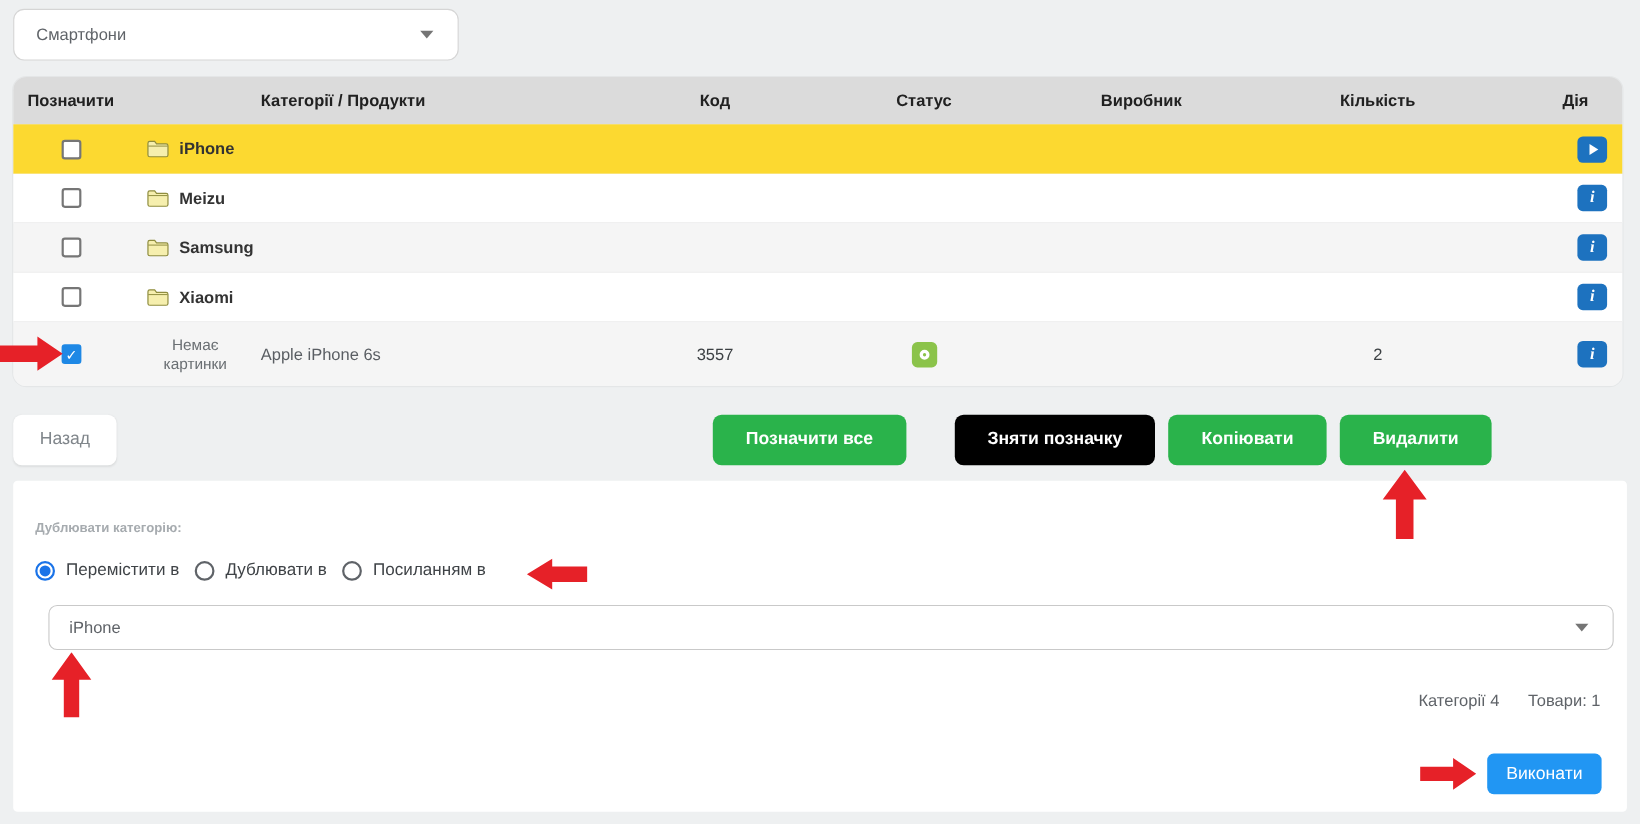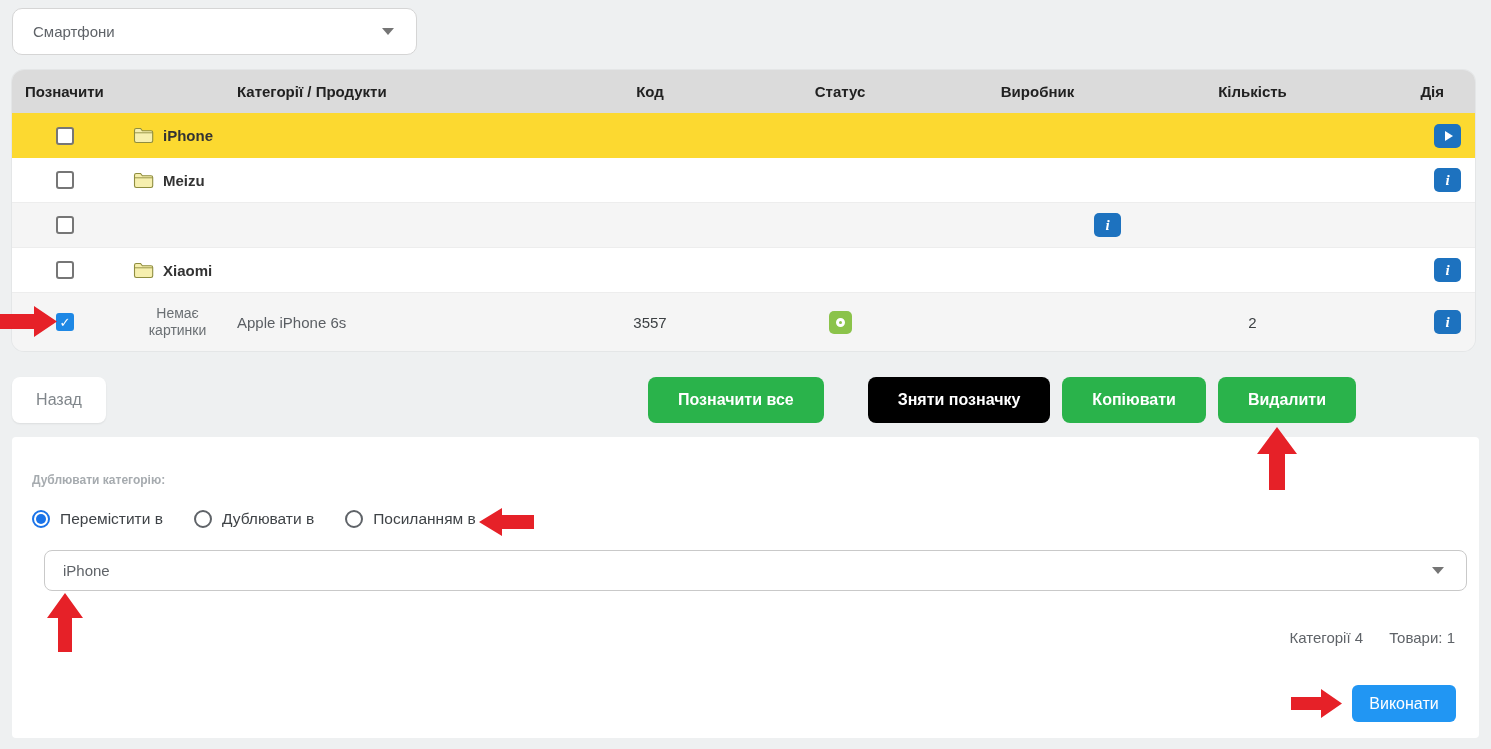--- a/index.html
+++ b/index.html
@@ -63,21 +63,21 @@
   .actions-bar { position:absolute; left:12px; top:377px; width:1344px; height:46px; display:flex; justify-content:space-between; }
   .btn { border:none; border-radius:8px; height:46px; font-size:16px; cursor:pointer; font-family:inherit; }
   .btn-back { background:#fff; color:#80868b; width:94px; box-shadow:0 1px 2px rgba(0,0,0,0.08); }
   .btn-group { display:flex; gap:12px; }
   .btn-green { background:#2ab34b; color:#fff; font-weight:bold; padding:0 30px; }
   .btn-gray { background:#000000; color:#fff; font-weight:bold; padding:0 30px;margin-left:32px; }
 
   
   .panel { position:absolute; left:12px; top:437px; width:1467px; height:301px; background:#fff; border-radius:4px; padding:36px 24px 0 20px; }
   .panel-label { font-weight:bold; font-size:12px; color:#a6abaf; }
-  .radio-row { display:flex; align-items:flex-start; gap:31px; margin-top:23px; }
+  .radio-row { display:flex; align-items:flex-start; gap:14px; margin-top:23px; }
   .radio-item { display:flex; align-items:center; gap:10px; cursor:pointer; font-size:15.5px; color:#3f4347; }
   .radio { width:18px; height:18px; border-radius:50%; border:2px solid #5f6368; background:#fff; flex:0 0 auto; }
   .radio.sel { border-color:#1a73e8; display:flex; align-items:center; justify-content:center; }
   .radio.sel::after { content:""; width:10px; height:10px; border-radius:50%; background:#1a73e8; }
   .target-select {
     margin-top:22px; margin-left:12px; width:1423px; height:41px;
     border:1px solid #c9c9c9; border-radius:8px; background:#fff;
     display:flex; align-items:center; justify-content:space-between;
     padding:0 22px 0 18px; cursor:pointer;
   }
@@ -152,20 +152,27 @@
           <button class="act-btn">
             <span class="i-glyph">i</span>
           </button>
         </div>
     </div>
 
     <div class="trow row alt">
       <div class="cell-check">
           <span class="cb"></span>
         </div>
+      <div class="cell-folder">
+        <svg width="21" height="17" viewBox="0 0 21 17">
+            <path d="M1.5 3.2 Q1.5 1.5 3.2 1.5 L7.6 1.5 L9.3 3.8 L18 3.8 Q19.7 3.8 19.7 5.5 L19.7 13.8 Q19.7 15.5 18 15.5 L3.2 15.5 Q1.5 15.5 1.5 13.8 Z" fill="#f6efae" stroke="#8f8d3f" stroke-width="1.1"></path>
+            <path d="M1.8 5.8 L19.4 5.8" stroke="#8f8d3f" stroke-width="0.9"></path>
+          </svg>
+        <span>Samsung</span>
+      </div>
       <div></div>
         <div></div>
         <div></div>
         <div></div>
       <div class="cell-action">
           <button class="act-btn">
             <span class="i-glyph">i</span>
           </button>
         </div>
     </div>

